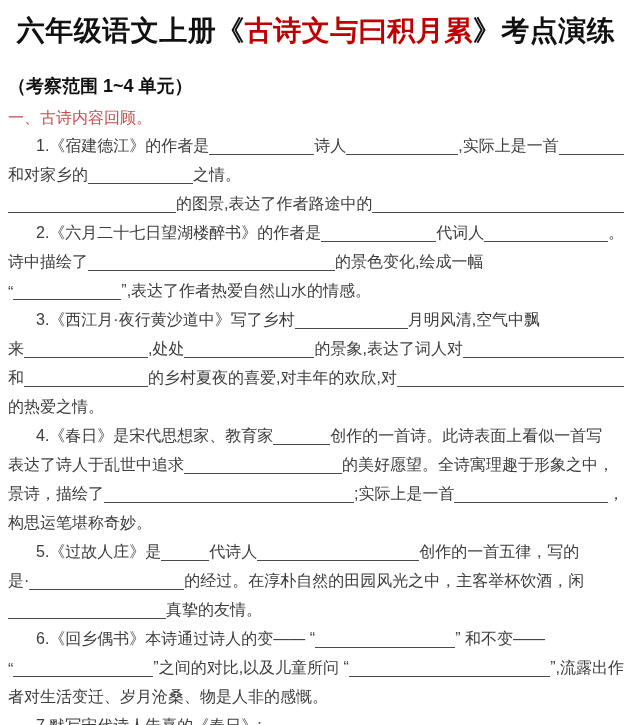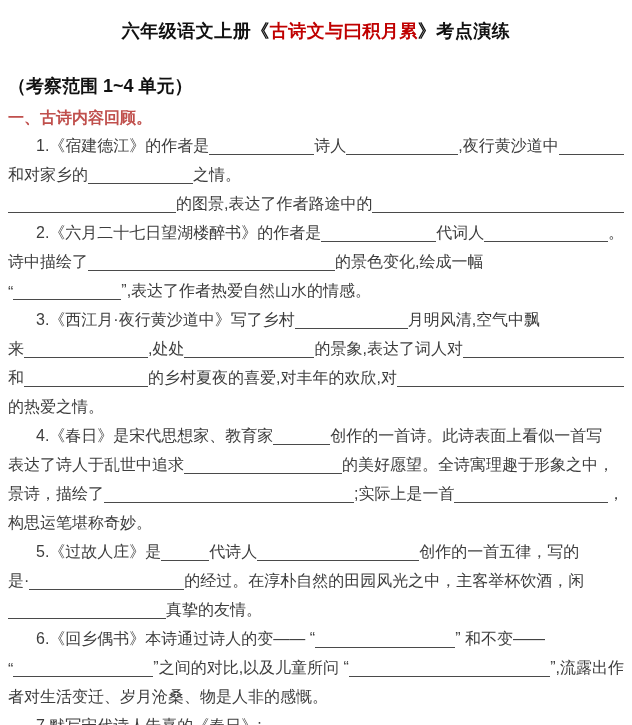--- a/index.html
+++ b/index.html
@@ -9,39 +9,39 @@
     height: 725px;
     background: #ffffff;
     overflow: hidden;
     padding: 0 8px;
     box-sizing: border-box;
     font-family: "Liberation Sans", sans-serif;
   }
   .title {
     margin-top: 12px;
     text-align: center;
-    font-size: 18px;
+    font-size: 28px;
     font-weight: bold;
     color: #111111;
     line-height: 38px;
     white-space: nowrap;
     letter-spacing: 0.5px;
   }
   .title .hl { color: #c00000; }
   .subtitle {
     margin-top: 24px;
     font-size: 18px;
     font-weight: bold;
     color: #111111;
     line-height: 24px;
   }
   .section-heading {
     margin-top: 10px;
     font-size: 16px;
-    font-weight: bold;
+    font-weight: normal;
     color: #c0504d;
     line-height: 20px;
   }
   .questions { margin-top: 0; }
   .line {
     display: flex;
     align-items: flex-end;
     height: 29px;
     font-size: 16px;
     color: #3d3d3d;
@@ -62,21 +62,21 @@
 <body>
 
 <div class="page">
   <div class="title"><span>六年级语文上册《</span><span class="hl">古诗文与曰积月累</span><span>》考点演练</span></div>
 
   <div class="subtitle">（考察范围 1~4 单元）</div>
 
   <div class="section-heading">一、古诗内容回顾。</div>
 
   <div class="questions">
-      <div class="line indent"><span class="txt">1.《宿建德江》的作者是</span><span class="blank" style="width: 105px;"></span><span class="txt">诗人</span><span class="blank" style="width: 112px;"></span><span class="txt">,夜行黄沙道中</span><span class="blank fill"></span></div>
+      <div class="line indent"><span class="txt">1.《宿建德江》的作者是</span><span class="blank" style="width: 105px;"></span><span class="txt">诗人</span><span class="blank" style="width: 112px;"></span><span class="txt">,实际上是一首</span><span class="blank fill"></span></div>
       <div class="line"><span class="txt">和对家乡的</span><span class="blank" style="width: 105px;"></span><span class="txt">之情。</span></div>
       <div class="line"><span class="blank" style="width: 168px;"></span><span class="txt">的图景,表达了作者路途中的</span><span class="blank fill"></span></div>
       <div class="line indent"><span class="txt">2.《六月二十七日望湖楼醉书》的作者是</span><span class="blank" style="width: 115px;"></span><span class="txt">代词人</span><span class="blank fill"></span><span class="txt">。</span></div>
       <div class="line"><span class="txt">诗中描绘了</span><span class="blank" style="width: 247px;"></span><span class="txt">的景色变化,绘成一幅</span></div>
       <div class="line"><span class="txt">“</span><span class="blank" style="width: 108px;"></span><span class="txt">”,表达了作者热爱自然山水的情感。</span></div>
       <div class="line indent"><span class="txt">3.《西江月·夜行黄沙道中》写了乡村</span><span class="blank" style="width: 113px;"></span><span class="txt">月明风清,空气中飘</span></div>
       <div class="line"><span class="txt">来</span><span class="blank" style="width: 124px;"></span><span class="txt">,处处</span><span class="blank" style="width: 130px;"></span><span class="txt">的景象,表达了词人对</span><span class="blank fill"></span></div>
       <div class="line"><span class="txt">和</span><span class="blank" style="width: 124px;"></span><span class="txt">的乡村夏夜的喜爱,对丰年的欢欣,对</span><span class="blank fill"></span></div>
       <div class="line"><span class="txt">的热爱之情。</span></div>
       <div class="line indent"><span class="txt">4.《春日》是宋代思想家、教育家</span><span class="blank" style="width: 57px;"></span><span class="txt">创作的一首诗。此诗表面上看似一首写</span></div>

